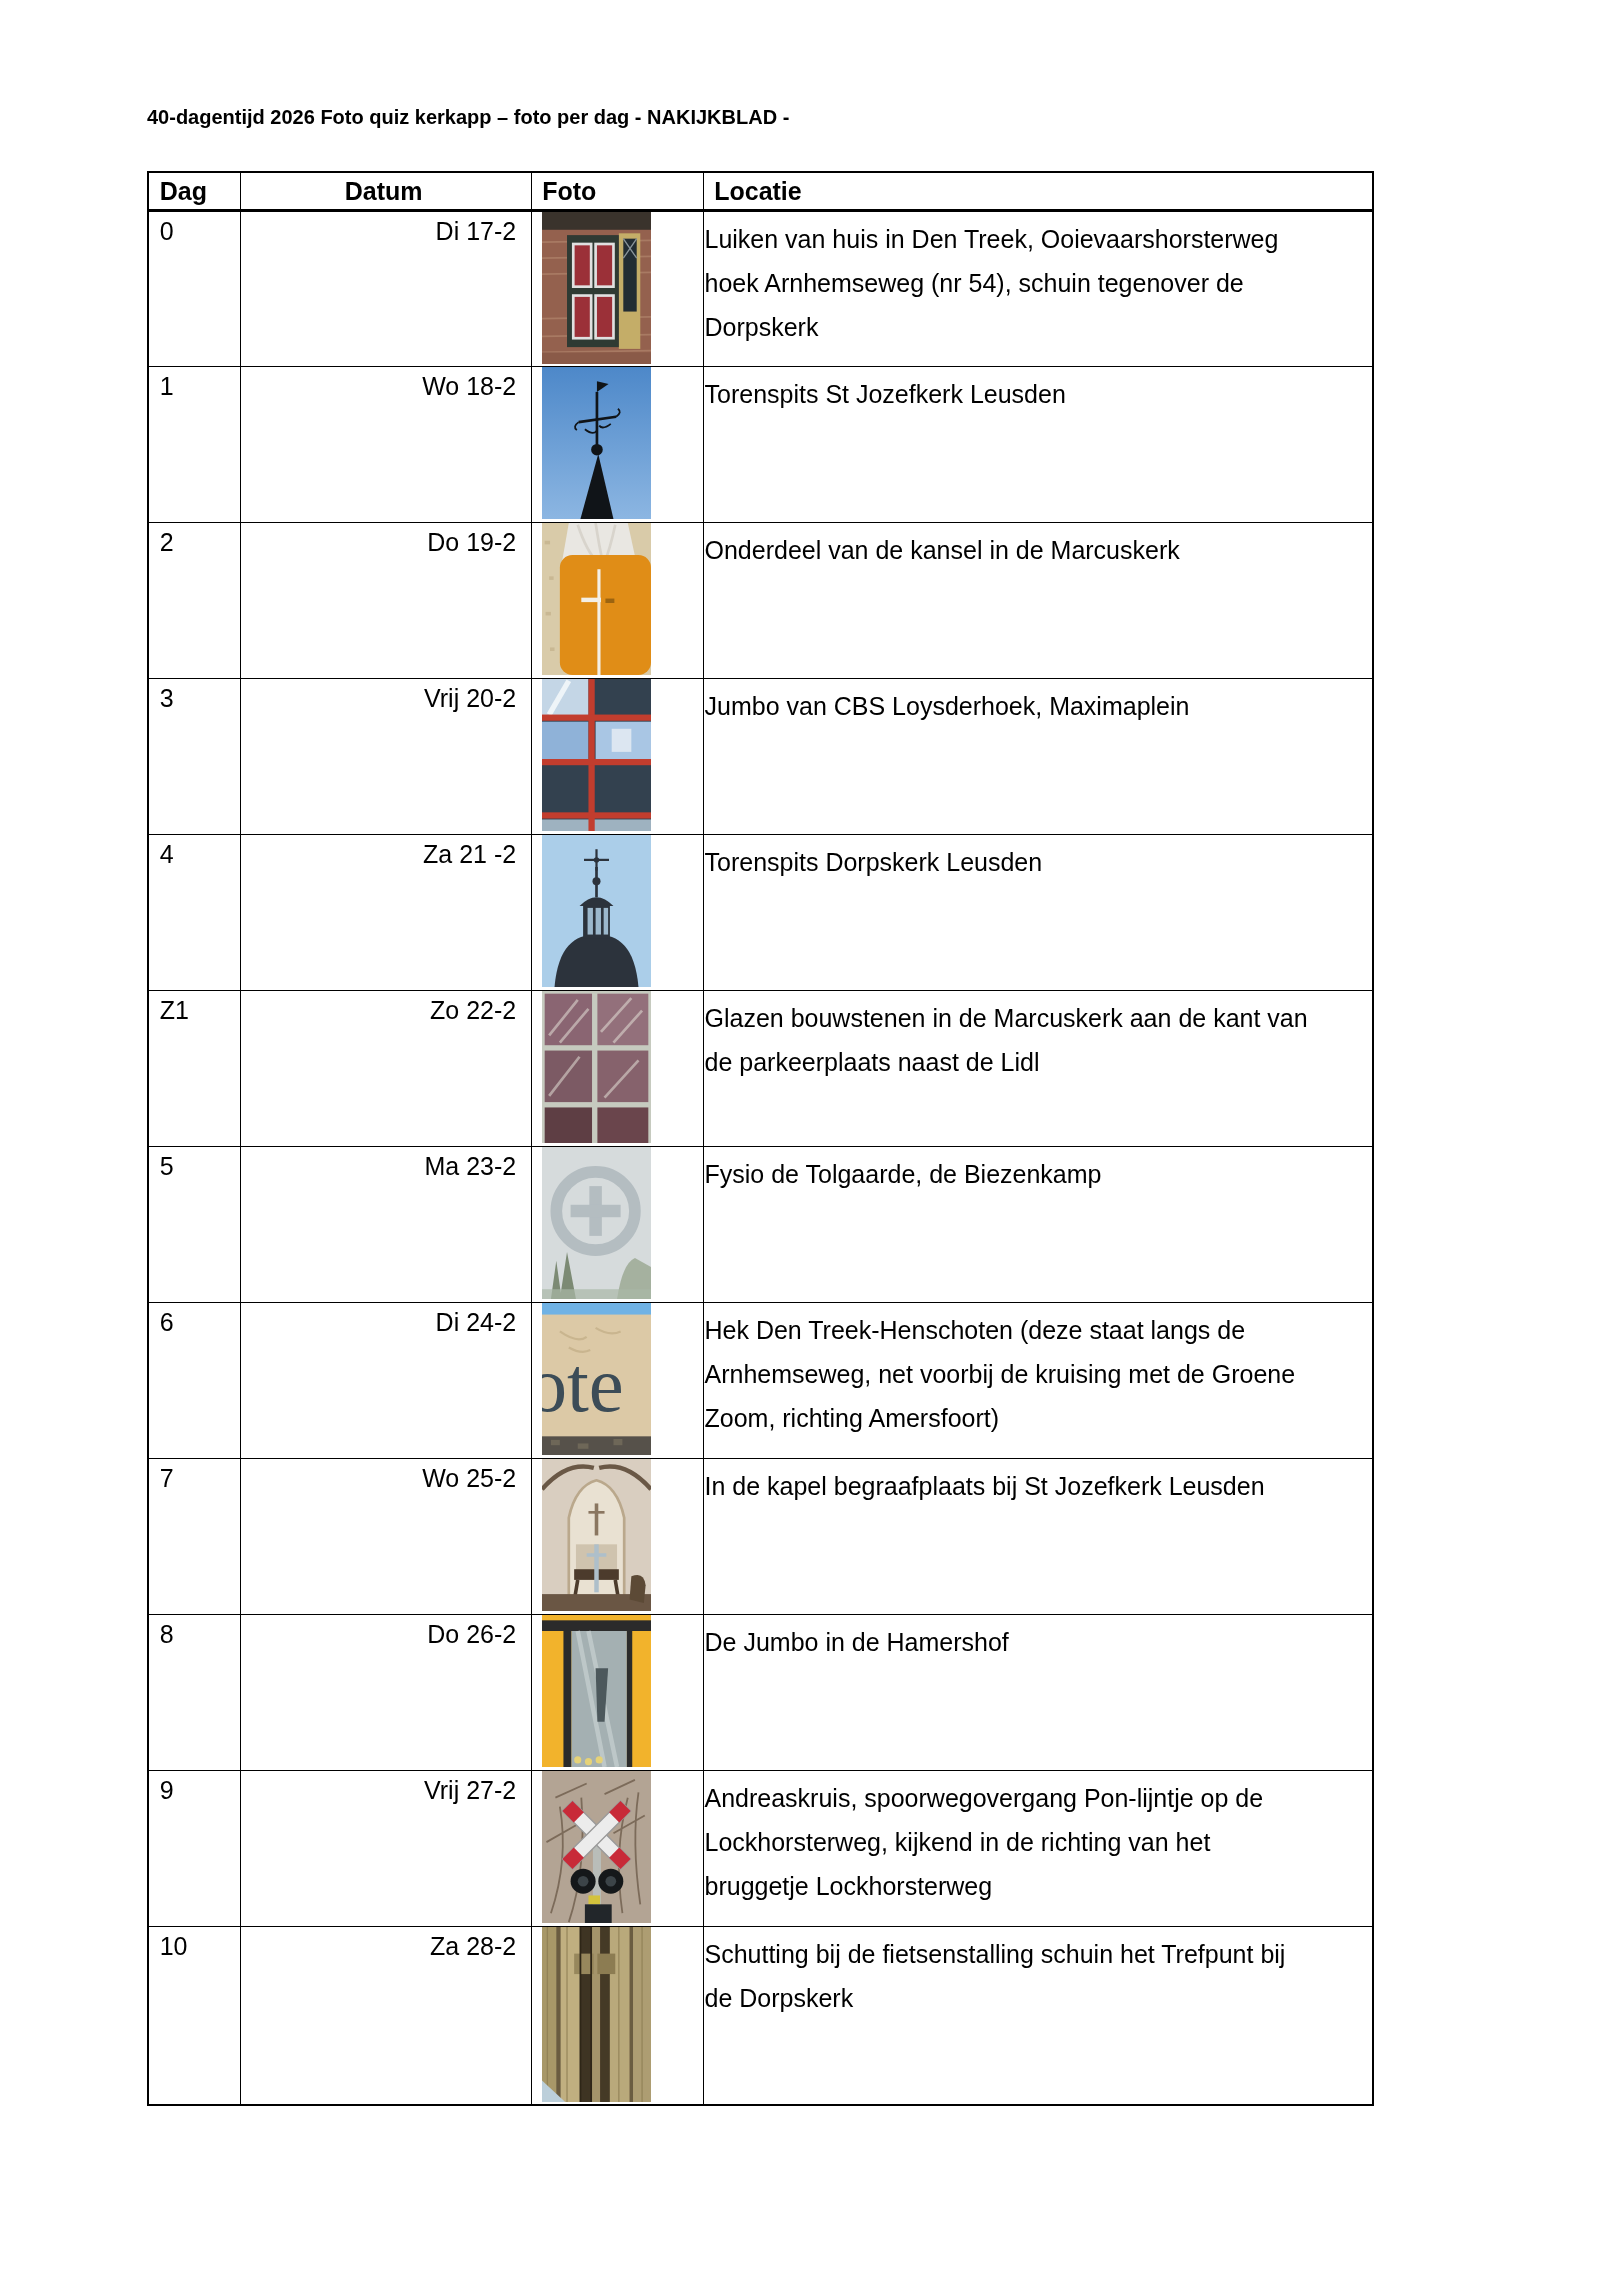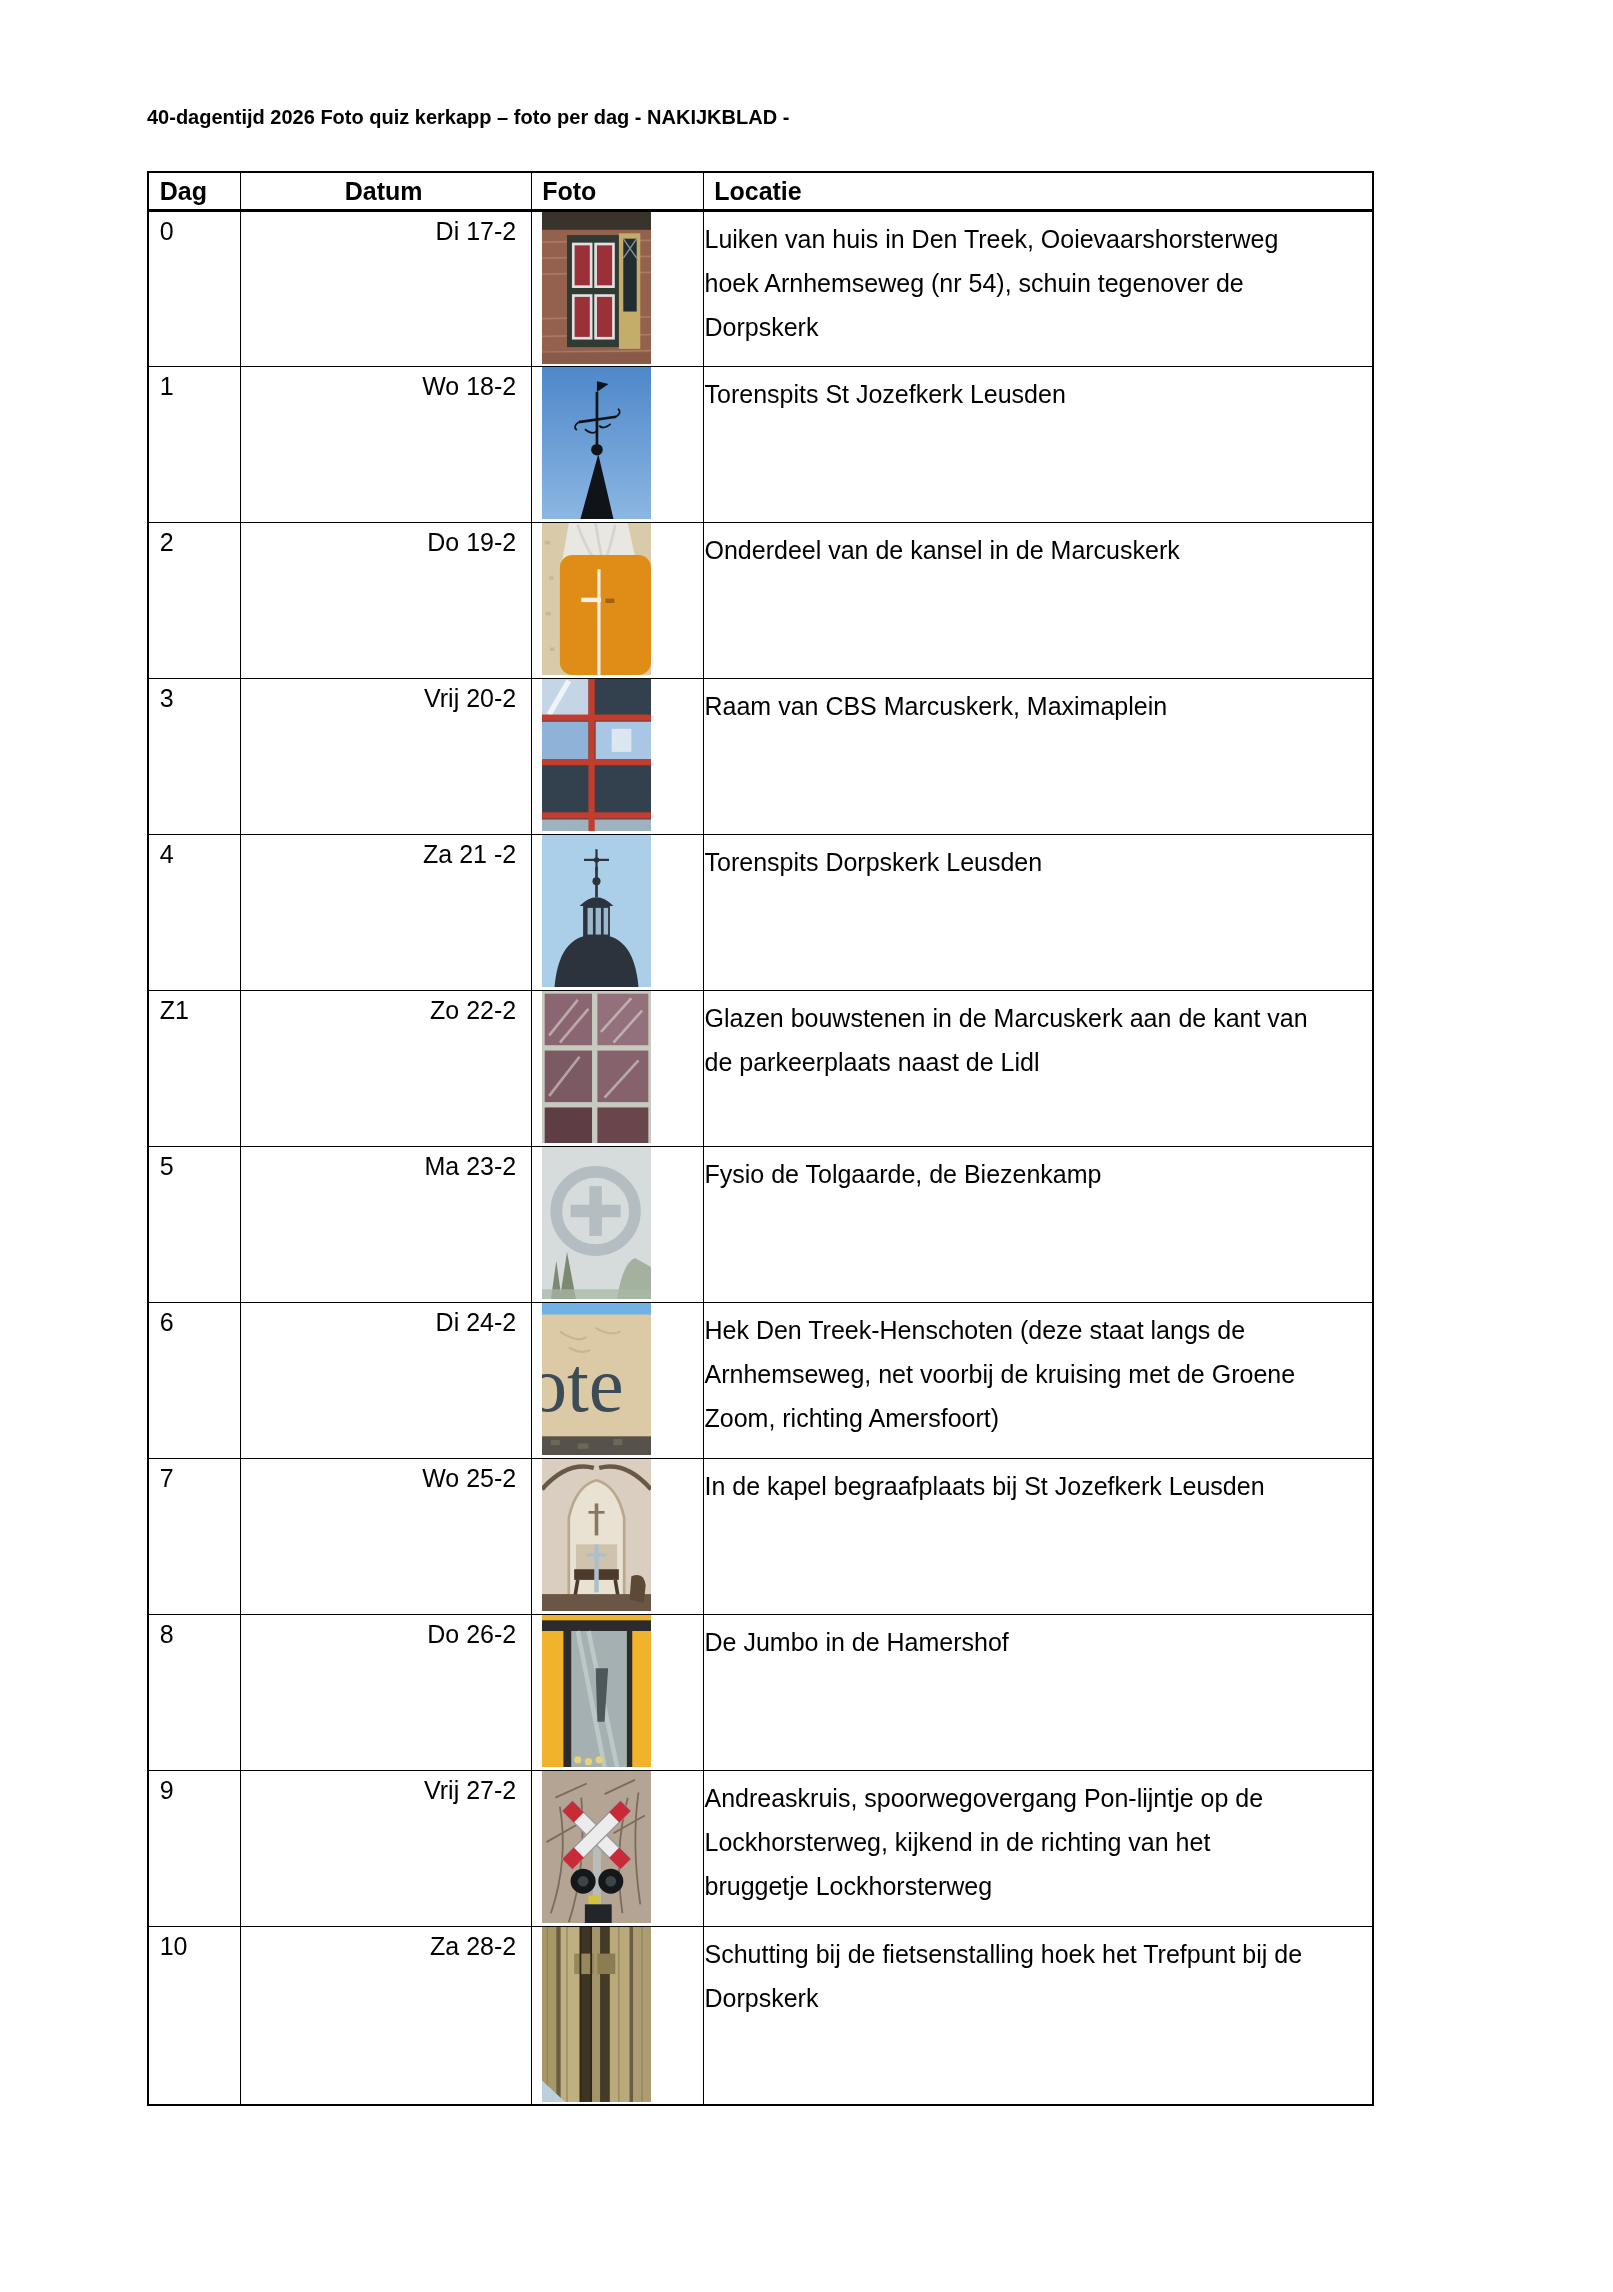--- a/index.html
+++ b/index.html
@@ -162,21 +162,21 @@
             <rect x="0" y="48" width="52" height="44" fill="#8fb2d8"></rect>
             <rect x="0" y="158" width="122" height="13" fill="#9eb2c0"></rect>
             <g fill="#c23d2e">
               <rect x="52" y="0" width="7" height="171"></rect>
               <rect y="40" width="122" height="7"></rect>
               <rect y="90" width="122" height="7"></rect>
               <rect y="150" width="122" height="7"></rect>
             </g>
           </svg>
         </td>
-        <td class="c-loc">Raam van CBS Marcuskerk, Maximaplein</td>
+        <td class="c-loc">Jumbo van CBS Loysderhoek, Maximaplein</td>
       </tr>
 
       <tr class="r">
         <td class="c-dag">4</td>
         <td class="c-datum">Za 21 -2</td>
         <td class="c-foto">
           <svg class="photo" viewBox="0 0 122 171" preserveAspectRatio="none">
             <rect width="122" height="171" fill="#abcee9"></rect>
             <path d="M14,171 C18,126 36,112 61,112 C86,112 104,126 108,171 Z" fill="#2c333c"></path>
             <rect x="46" y="78" width="30" height="38" fill="#2c333c"></rect>
@@ -350,19 +350,19 @@
             <rect x="102" width="20" height="171" fill="#ad9d72"></rect>
             <rect x="36" y="26" width="22" height="20" fill="#97875c"></rect>
             <rect x="62" y="26" width="20" height="20" fill="#8c7c52"></rect>
             <g stroke="#8a7a50" stroke-width="1.5" opacity="0.7" fill="none">
               <path d="M6,0 V171 M28,0 V171 M86,0 V171 M112,0 V171"></path>
             </g>
             <path d="M43,0 V171 M55,0 V171" stroke="#2e2617" stroke-width="2" fill="none"></path>
             <polygon points="0,150 26,171 0,171" fill="#bccfda"></polygon>
           </svg>
         </td>
-        <td class="c-loc">Schutting bij de fietsenstalling hoek het Trefpunt bij de Dorpskerk</td>
+        <td class="c-loc">Schutting bij de fietsenstalling schuin het Trefpunt bij de Dorpskerk</td>
       </tr>
 
     </tbody>
   </table>
 </div>
 
 
 </body></html>

